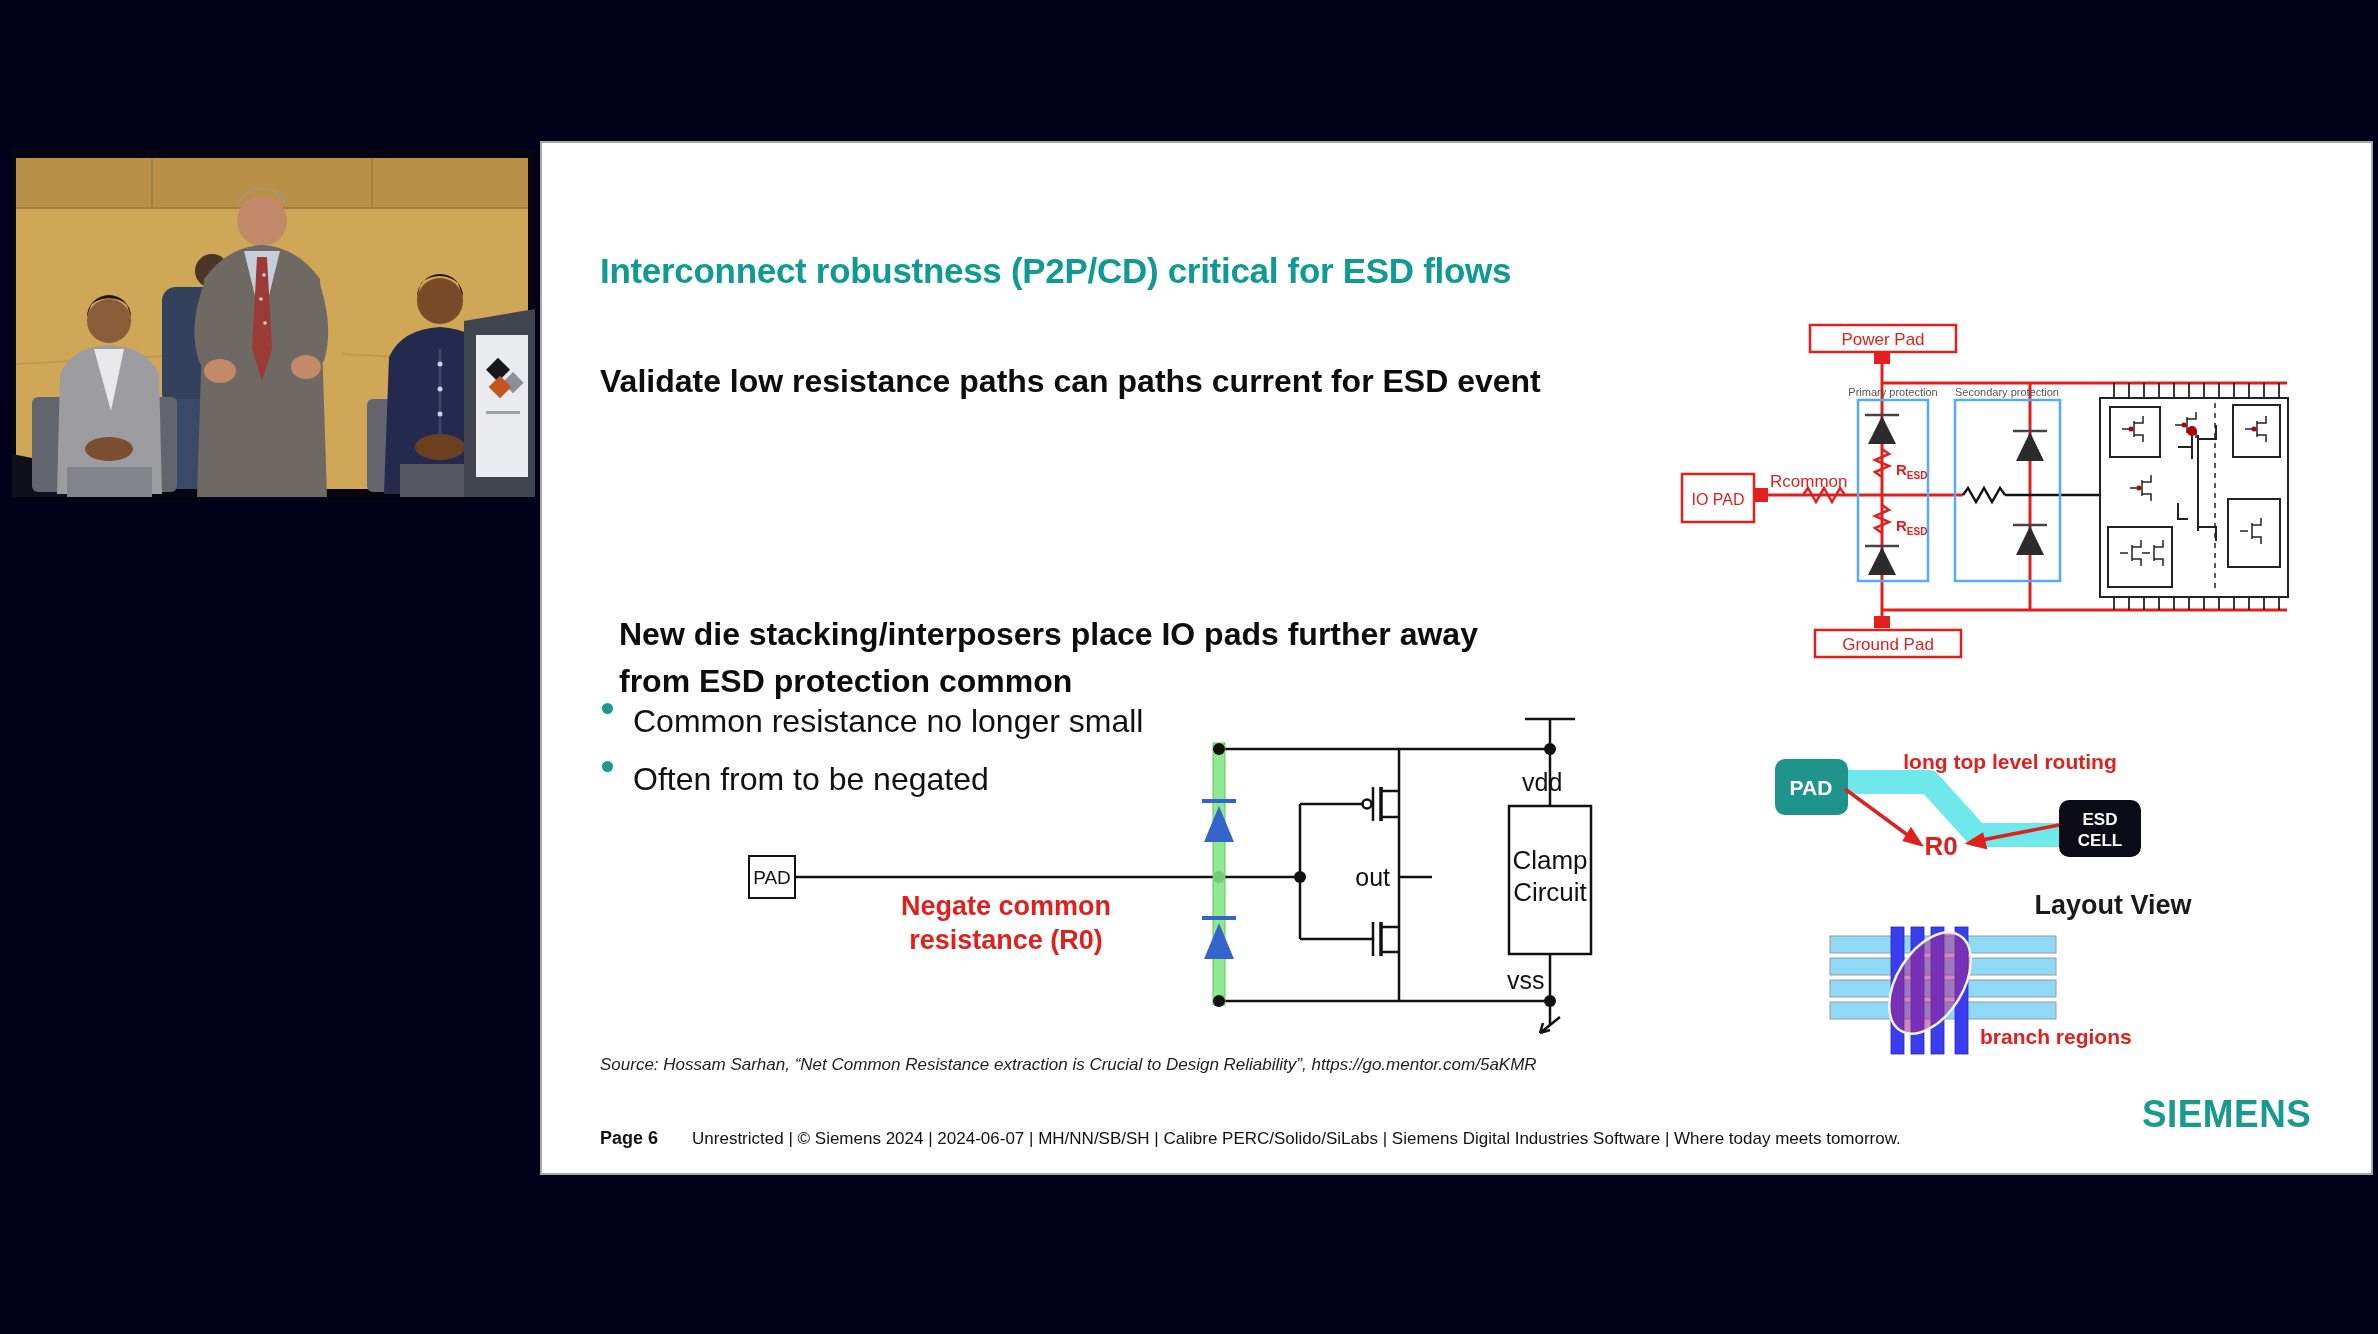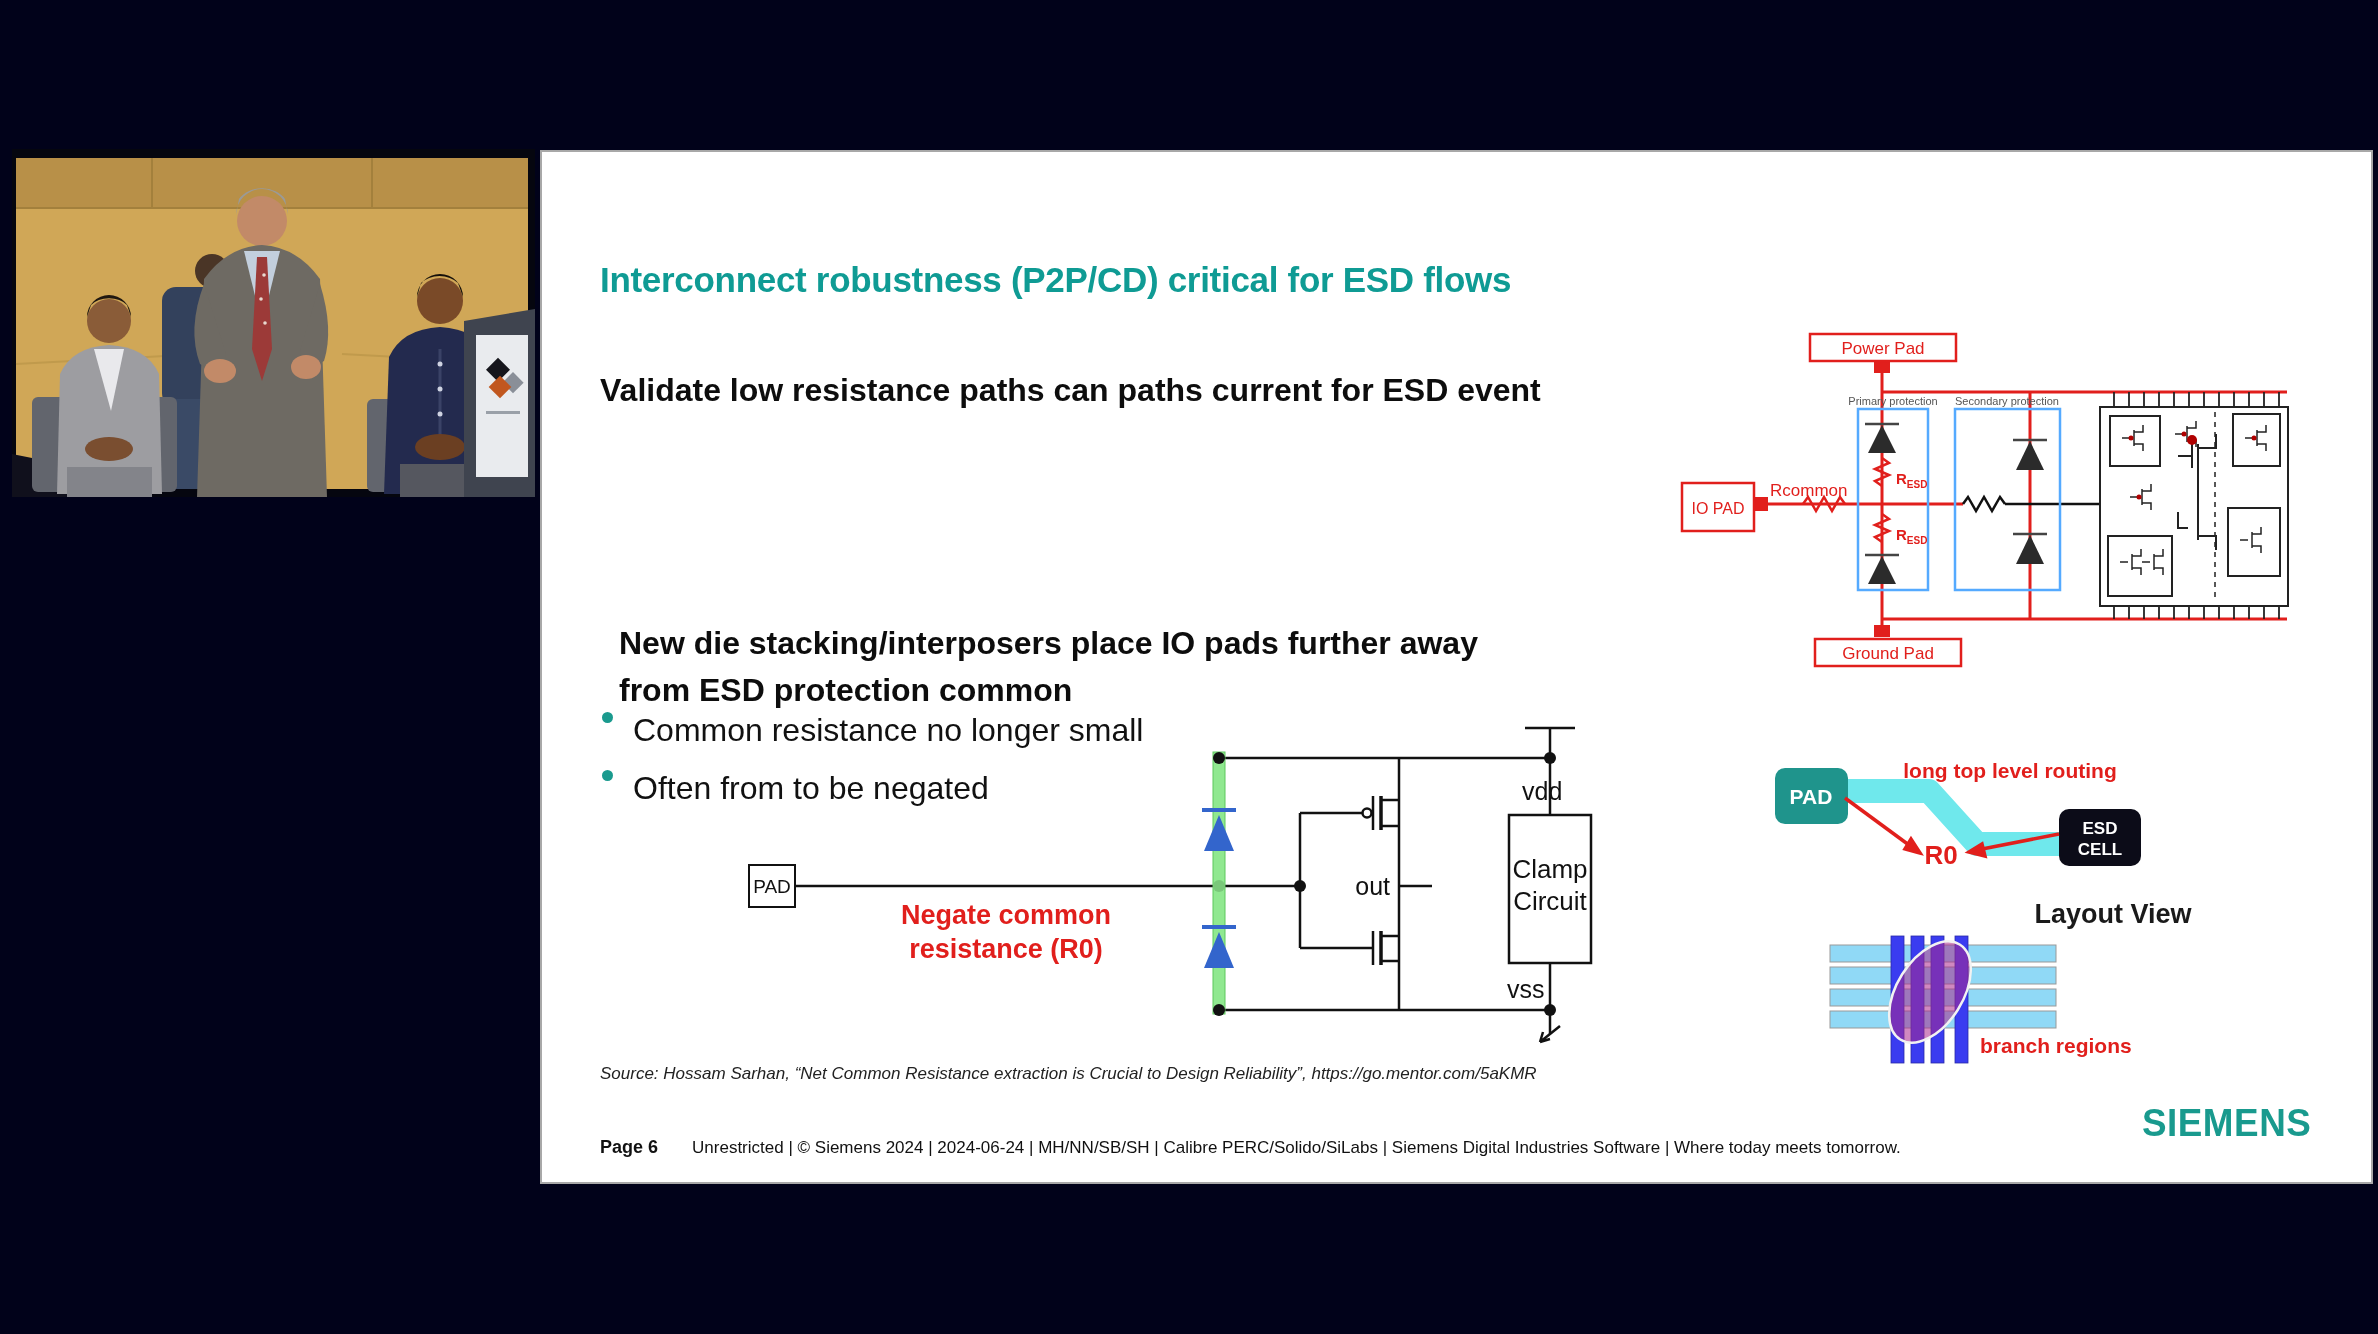--- a/index.html
+++ b/index.html
@@ -2,21 +2,21 @@
 <html><head>
 <meta charset="utf-8">
 <style>
   html,body{margin:0;padding:0;background:#01021a;}
   body{width:2378px;height:1334px;position:relative;overflow:hidden;
        font-family:"Liberation Sans","DejaVu Sans",sans-serif;}
   
   .video{position:absolute;left:12px;top:149px;width:523px;height:348px;background:#05060f;}
   .video svg{display:block;}
   
-  .slide{position:absolute;left:540px;top:150px;width:1833px;height:1034px;
+  .slide{position:absolute;left:540px;top:141px;width:1833px;height:1034px;
          background:#ffffff;border:2px solid #a8a8a8;box-sizing:border-box;}
   .slide-title{position:absolute;left:58px;top:108px;font-size:35px;font-weight:bold;
                color:#0f9b94;letter-spacing:-0.3px;white-space:nowrap;}
   .para{position:absolute;left:58px;color:#0d0d0d;font-weight:bold;font-size:32px;
         line-height:46px;white-space:nowrap;}
   .p1{top:215px;}
   .p2{top:322px;}
   .p3{top:468px;line-height:47px;margin-left:19px;}
   .bullets{position:absolute;left:60px;top:560px;}
   .bullet{display:flex;align-items:flex-start;margin-bottom:21px;font-size:32px;color:#111;
@@ -370,17 +370,17 @@
       <rect x="157" y="46" width="13" height="127"></rect>
     </g>
     <ellipse cx="132" cy="102" rx="33" ry="56" transform="rotate(32 132 102)" fill="rgba(170,40,140,0.55)" stroke="#f2f2f2" stroke-width="2.5"></ellipse>
     <text x="182" y="163" font-size="21" font-weight="bold" fill="#e11f1c">branch regions</text>
   </svg>
 
   <div class="source">Source:  Hossam Sarhan, “Net Common Resistance extraction is Crucial to Design Reliability”, https://go.mentor.com/5aKMR</div>
 
   <div class="footer">
     <span class="page">Page 6</span>
-    <span class="meta">Unrestricted | © Siemens 2024 | 2024-06-24 | MH/NN/SB/SH | Calibre PERC/Solido/SiLabs | Siemens Digital Industries Software | Where today meets tomorrow.</span>
+    <span class="meta">Unrestricted | © Siemens 2024 | 2024-06-07 | MH/NN/SB/SH | Calibre PERC/Solido/SiLabs | Siemens Digital Industries Software | Where today meets tomorrow.</span>
   </div>
 
   <div class="siemens">SIEMENS</div>
 </div>
 
 </body></html>

